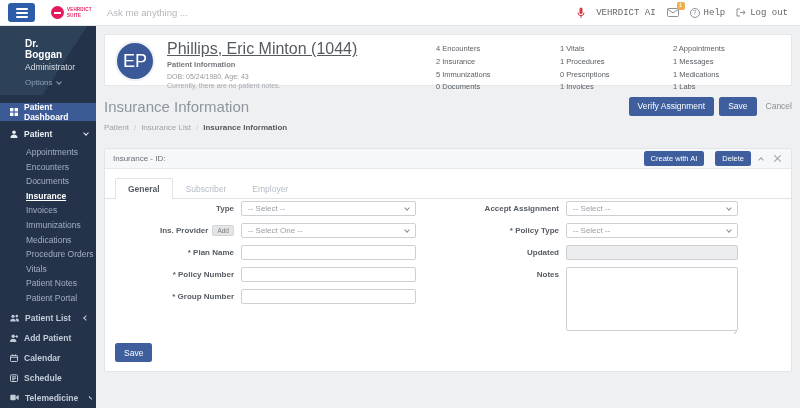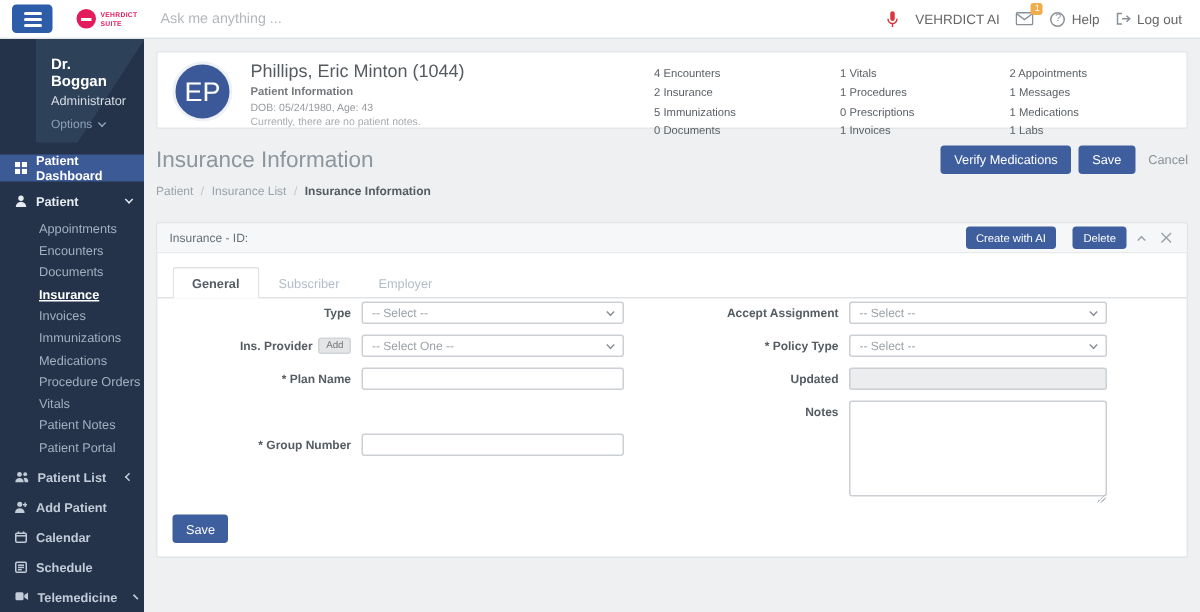--- a/index.html
+++ b/index.html
@@ -13,31 +13,31 @@
                margin-left:8px; display:flex; flex-direction:column; justify-content:center;
                align-items:center; gap:2px; cursor:pointer; }
   .hamburger i { display:block; width:12px; height:2px; background:#fff; border-radius:1px; }
   .logo { display:flex; align-items:center; margin-left:16px; gap:3px; }
   .logo-circle { width:13px; height:13px; border-radius:50%; background:#e31b5d; position:relative; flex:none; }
   .logo-circle::after { content:""; position:absolute; left:3px; right:3px; top:5.5px; height:2px; background:#fff; }
   .logo-text { font-size:4.5px; line-height:1.15; color:#e31b5d; font-weight:bold; width:24px; letter-spacing:.2px; }
   .search { margin-left:16px; font-size:9.5px; color:#b3b7bb; flex:1; }
   .topbar-right { display:flex; align-items:center; gap:11px; margin-right:12px; font-size:9px; color:#666; }
   .tb-item { display:flex; align-items:center; gap:4px; color:#666; background:none; border:none;
-             font-family:Liberation Sans, sans-serif; font-size:9px; cursor:pointer; }
+             font-family:Liberation Mono, monospace; font-size:9px; cursor:pointer; }
   .mail-wrap { position:relative; }
   .badge { position:absolute; top:-6px; right:-6px; background:#f0ad4e; color:#fff; font-size:6px;
            line-height:8px; min-width:8px; text-align:center; padding:0 1px; border-radius:2px; }
   .help-icon { width:10px; height:10px; border:1px solid #8a9097; border-radius:50%; color:#8a9097;
                font-size:7px; display:inline-flex; align-items:center; justify-content:center; }
   .help-icon::before { content:"?"; }
 
   
   .sidebar { position:absolute; top:26px; left:0; width:96px; height:382px; background:#243349; }
-  .profile { padding:12px 10px 8px; background:linear-gradient(123deg,#2d4159 62%, rgba(0,0,0,0) 62%);margin-left:24px; }
+  .profile { padding:12px 25px 8px; background:linear-gradient(123deg,#2d4159 62%, rgba(0,0,0,0) 62%); }
   .profile-name { font-size:10px; font-weight:bold; color:#fff; }
   .profile-role { font-size:8.5px; color:#d8dee7; margin-top:2px; }
   .profile-options { font-size:8px; color:#8da0b6; margin-top:6px; display:flex; align-items:center; gap:4px; cursor:pointer; }
   .chev { display:inline-block; width:4px; height:4px; border-right:1px solid currentColor; border-bottom:1px solid currentColor; }
   .chev.down { transform:rotate(45deg); margin-top:-2px; }
   .chev.left { transform:rotate(135deg); }
   .nav-item { display:flex; align-items:center; gap:6px; height:18px; padding:0 8px 0 10px;
               font-size:8.5px; font-weight:bold; color:#c7d0dc; cursor:pointer; }
   .nav-item svg { flex:none; }
   .nav-item .grow { flex:1; }
@@ -49,21 +49,21 @@
   .bottom-nav .nav-item { height:20px; color:#c2cbd8; }
 
   
   .main { position:absolute; left:96px; top:26px; width:704px; height:382px; }
   .patient-card { position:absolute; left:8px; top:8px; width:688px; height:52px; background:#fff;
                   border:1px solid #e5e7ea; border-radius:2px; }
   .avatar { position:absolute; left:10px; top:6px; width:40px; height:40px; border-radius:50%;
             background:#3b5998; color:#fff; font-size:18px; display:flex; align-items:center;
             justify-content:center; border:2px solid #eef1f5; }
   .pt-info { position:absolute; left:62px; top:5px; }
-  .pt-name { font-size:12px; color:#555b61; }
+  .pt-name { font-size:16px; color:#555b61;text-decoration:underline; }
   .pt-sub { font-size:7.5px; font-weight:bold; color:#75797e; margin-top:2px; }
   .pt-dob { font-size:7px; color:#96999d; margin-top:4px; }
   .pt-notes { font-size:7px; color:#a9acb0; margin-top:1.5px; }
   .stats { position:absolute; left:288px; top:9px; display:flex; font-size:7.5px; color:#5b6065; }
   .stats .col { display:flex; flex-direction:column; gap:3.8px;margin-left:43px; }
   .stats .c1 { width:81px; } .stats .c2 { width:70px; }
 
   .title-row { position:absolute; left:8px; top:68px; width:688px; height:24px; display:flex; align-items:center; }
   .page-title { font-size:15px; color:#8d969e; flex:1; }
   .btn { background:#3e5e9e; color:#fff; border:none; border-radius:2.5px; font-size:8.5px;
@@ -297,21 +297,21 @@
         <span>2 Appointments</span>
         <span>1 Messages</span>
         <span>1 Medications</span>
         <span>1 Labs</span>
       </div>
     </div>
   </div>
 
   <div class="title-row">
     <div class="page-title">Insurance Information</div>
-    <button class="btn">Verify Medications</button>
+    <button class="btn">Verify Assignment</button>
     <button class="btn">Save</button>
     <button class="link-btn">Cancel</button>
   </div>
 
   <div class="breadcrumb">
     <span class="crumb">Patient</span>
     <span class="crumb">Insurance List</span>
     <span class="crumb current">Insurance Information</span>
   </div>
 
@@ -350,20 +350,24 @@
       </span>
       <div class="field selectbox">
         <span>-- Select One --</span>
         <span class="chev down"></span>
       </div>
     </div>
     <div class="form-row cl" style="top:96px;">
       <span class="lbl">* Plan Name</span>
       <input class="field" type="text" style="">
     </div>
+    <div class="form-row cl" style="top:118px;">
+      <span class="lbl">* Policy Number</span>
+      <input class="field" type="text" style="">
+    </div>
     <div class="form-row cl" style="top:140px;">
       <span class="lbl">* Group Number</span>
       <input class="field" type="text" style="">
     </div>
 
     <div class="form-row cr" style="top:52px;">
       <span class="lbl">Accept Assignment</span>
       <div class="field selectbox">
         <span>-- Select --</span>
         <span class="chev down"></span>

